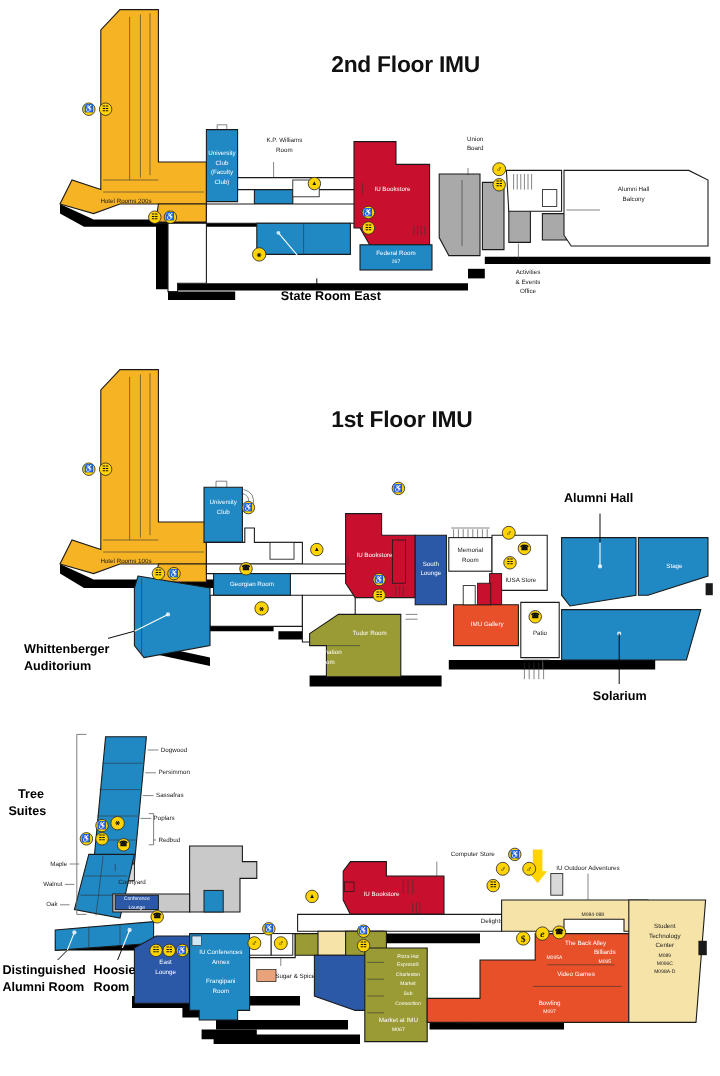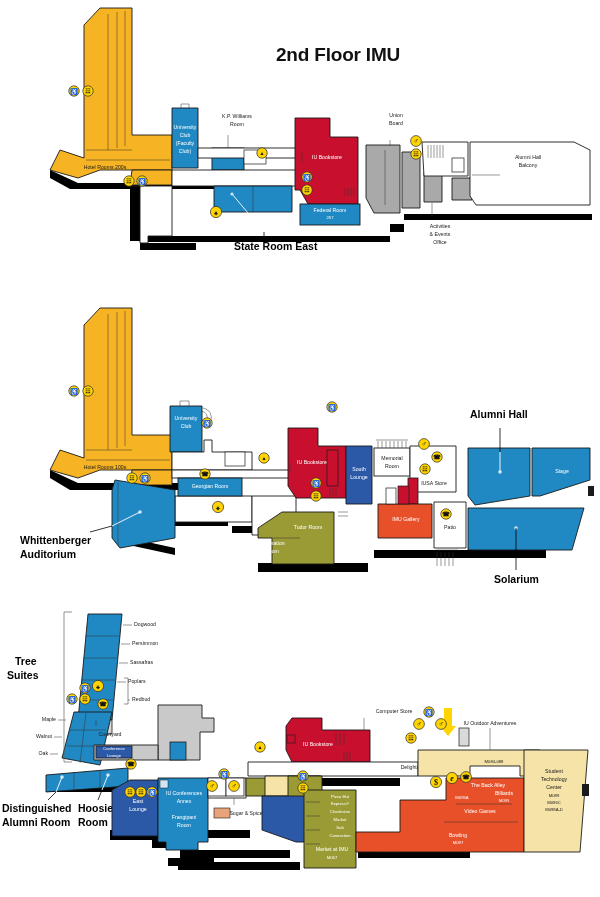--- a/index.html
+++ b/index.html
@@ -176,20 +176,21 @@
     <g>
       <line class="leaderW" x1="232" y1="194" x2="264" y2="232"></line>
       <line class="leader" x1="264" y1="232" x2="264" y2="240"></line>
       <circle cx="232" cy="194" r="1.6" fill="#cfe6f5"></circle>
       <text class="calloutTxt" x="234" y="250">State Room East</text>
     </g>
   </svg>
 </div>
 
 <div class="floor" id="floor1">
+  <div class="floor-title" style="left:276px;top:40px;">1st Floor IMU</div>
 
   <svg width="600" height="300" viewBox="0 0 600 300">
     <g class="shadow">
       <polygon points="50,170 78,183 228,183 228,190 70,190 50,178"></polygon>
       <polygon points="115,235 175,248 175,255 115,242"></polygon>
       <polygon points="172,218 228,218 228,226 172,226"></polygon>
       <polygon points="232,226 330,226 330,233 232,233"></polygon>
       <polygon points="258,263 368,263 368,272 258,272"></polygon>
       <polygon points="374,250 452,250 452,258 374,258"></polygon>
       <polygon points="452,250 546,250 546,258 452,258"></polygon>

